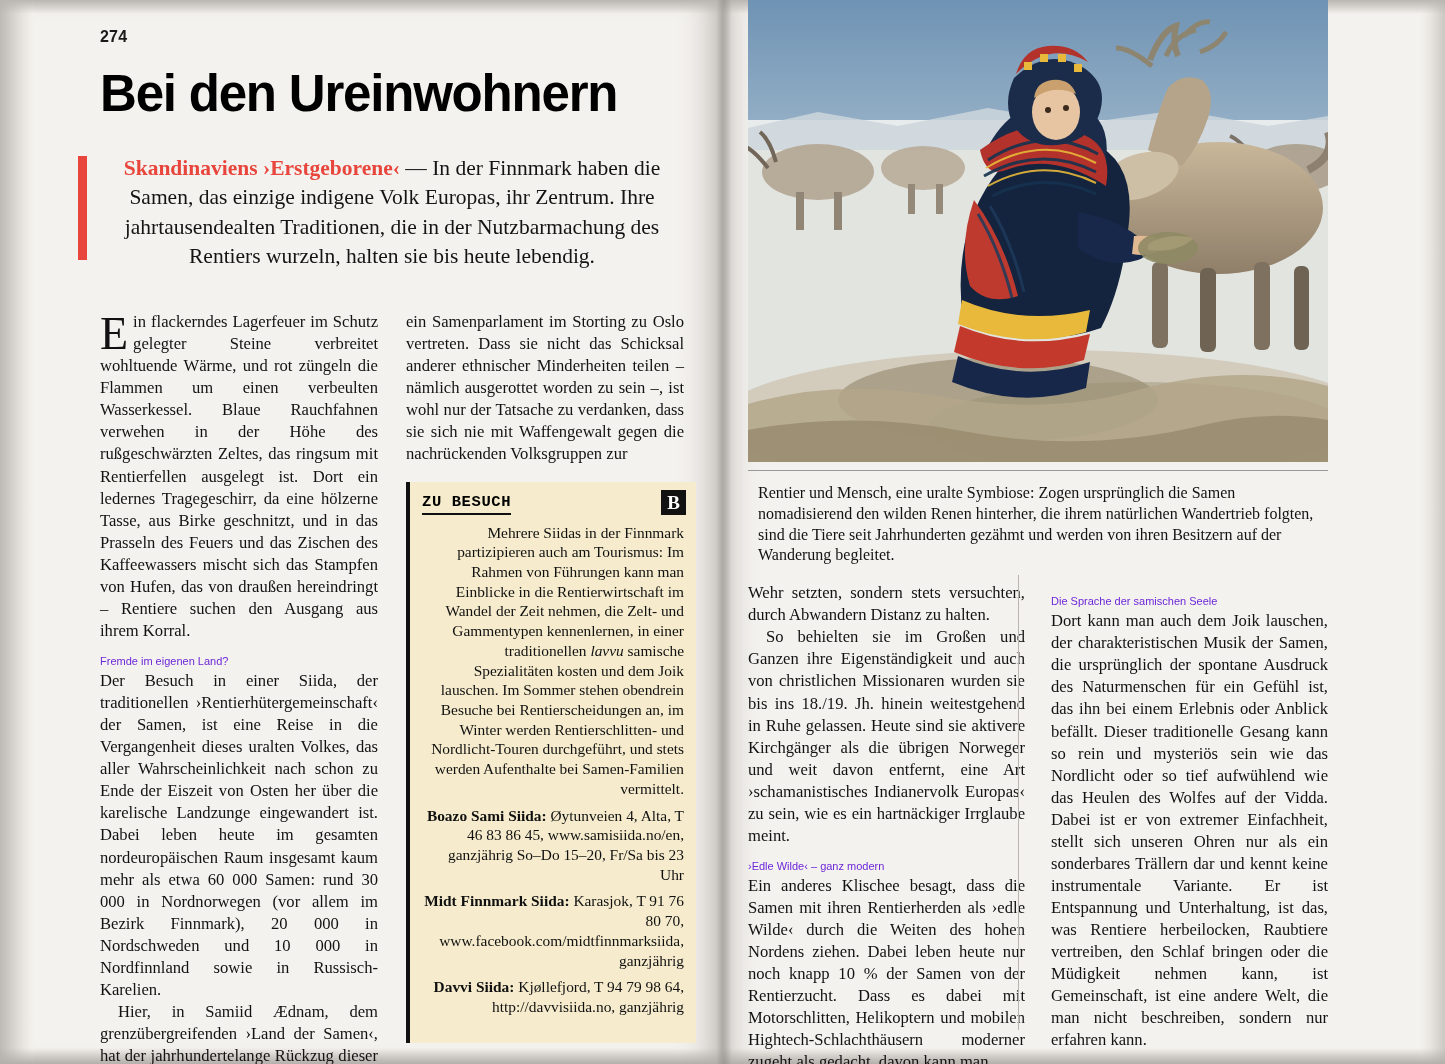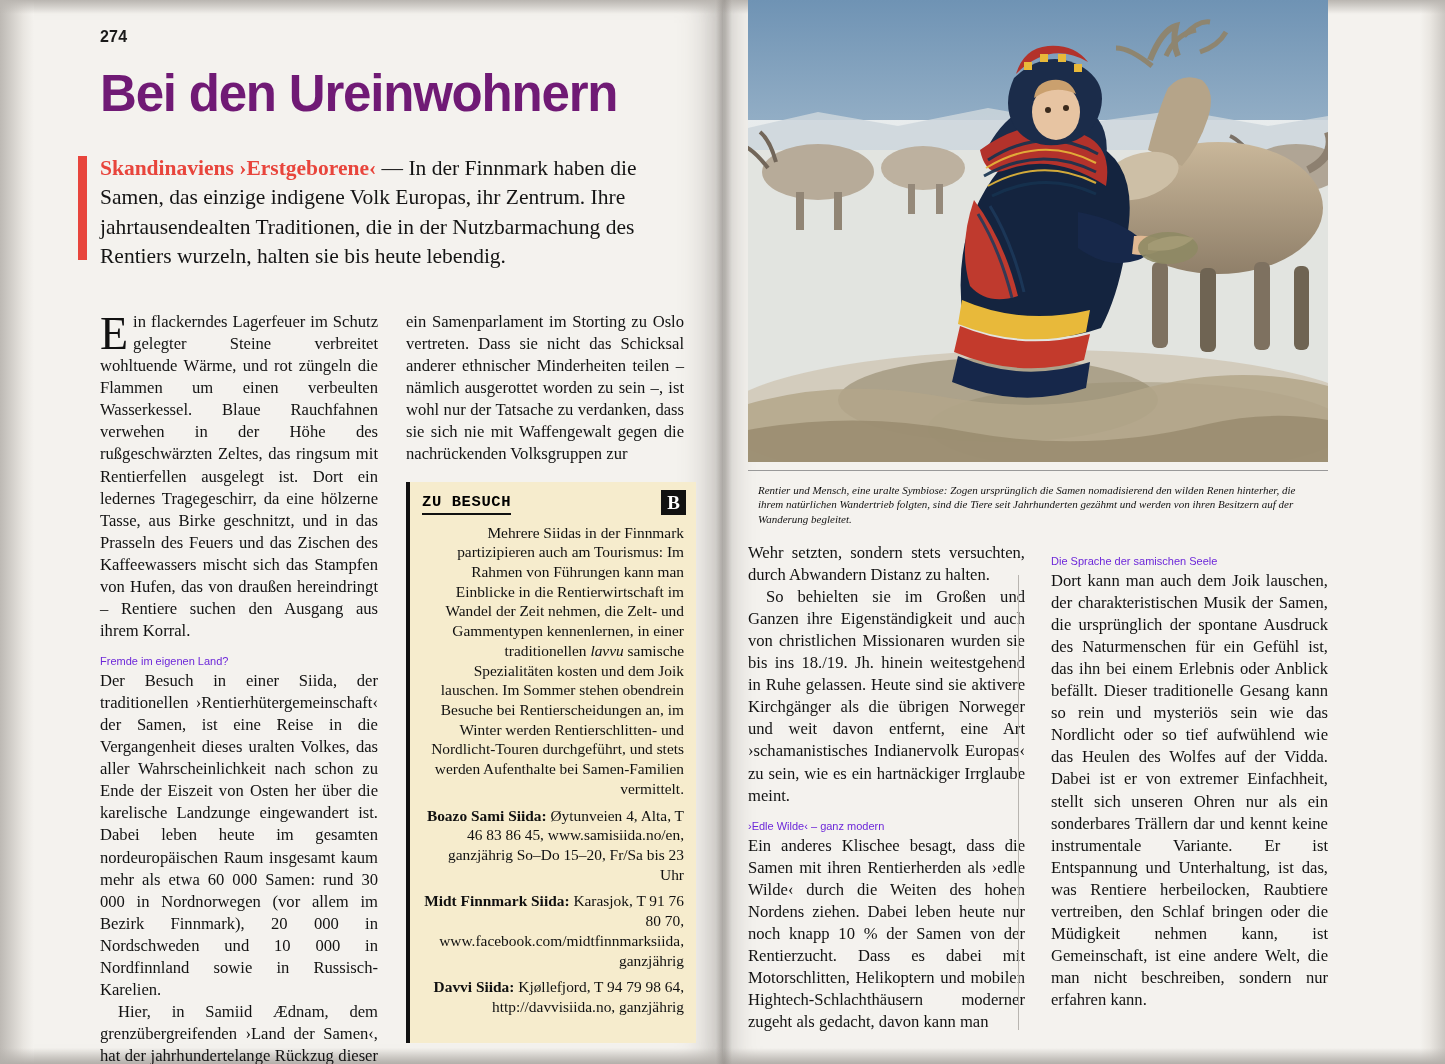--- a/index.html
+++ b/index.html
@@ -90,40 +90,41 @@
     font-size: 16px;
     color: #1a1a1a;
     letter-spacing: 0.2px;
   }
   .headline {
     font-family: "Liberation Sans", sans-serif;
     font-weight: bold;
     font-size: 51px;
     line-height: 1.02;
     letter-spacing: -1.2px;
-    color: #701a75;
+    color: #000000;
     margin-top: 22px;
   }
   .intro-wrap {
     position: relative;
     margin-top: 26px;
     padding-left: 0;
   }
   .red-bar {
     position: absolute;
     left: -22px;
     top: 2px;
     width: 9px;
     height: 104px;
     background: #e8453c;
   }
   .intro {
     font-size: 21.5px;
     line-height: 1.36;
     color: #141414;
+    text-align: center;
   }
   .intro .lead-red {
     color: #e8453c;
     font-weight: bold;
   }
   .cols {
     margin-top: 40px;
     display: flex;
     gap: 28px;
   }
@@ -216,22 +217,21 @@
   }
   .photo {
     position: relative;
     width: 580px;
     height: 462px;
     overflow: hidden;
     background: #9fb4c6;
   }
   .photo svg { display: block; }
   .caption {
-    font-style: italic;
-    font-size: 11px;
+    font-size: 16px;
     line-height: 1.3;
     color: #121212;
     padding: 12px 0 0 10px;
     border-left: 0;
     width: 560px;
   }
   .cap-rule {
     border-top: 1px solid #999;
     margin-top: 8px;
     width: 580px;

